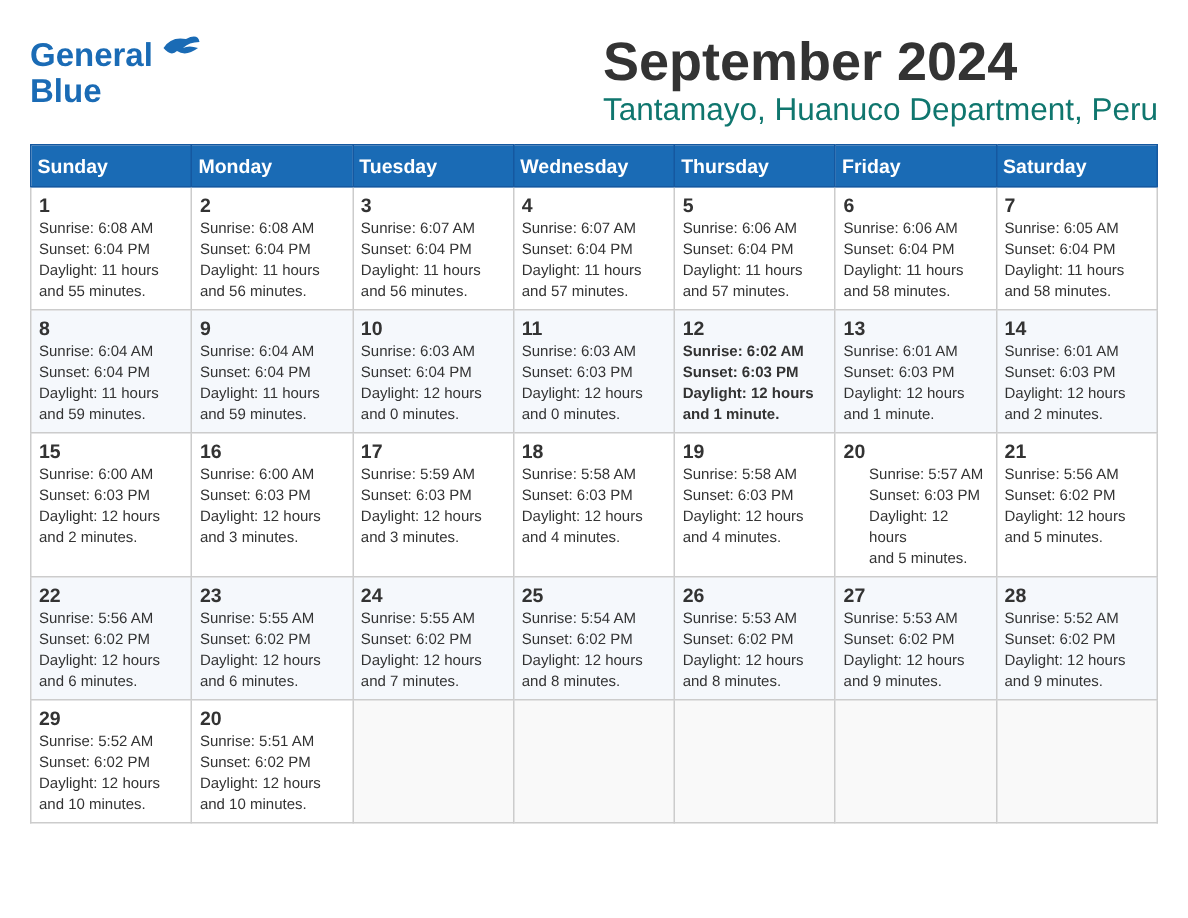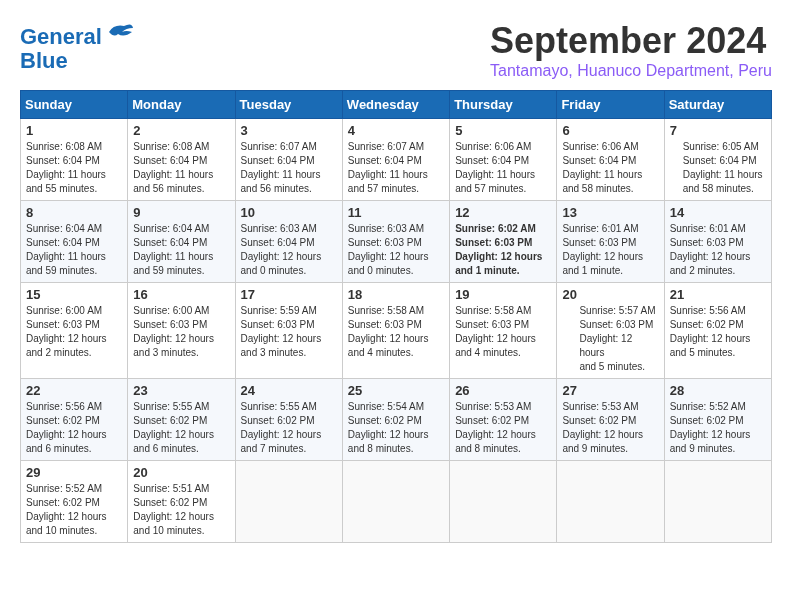--- a/index.html
+++ b/index.html
@@ -36,22 +36,22 @@
     }
     .title-block {
       text-align: left;
     }
     .month-title {
       font-size: 36px;
       font-weight: bold;
       color: #333;
     }
     .location-title {
-      font-size: 16px;
-      color: #8b5cf6;
+      font-size: 21px;
+      color: #0f766e;
     }
     .calendar {
       width: 100%;
       border-collapse: collapse;
       border: 1px solid #ccc;
     }
     .calendar th {
       background-color: #1a6bb5;
       color: #fff;
       font-size: 13px;
@@ -158,21 +158,21 @@
         </td>
         <td>
           <span class="day-num">6</span>
           <div class="day-info" style="white-space: pre-line;">Sunrise: 6:06 AM
 Sunset: 6:04 PM
 Daylight: 11 hours
 and 58 minutes.</div>
         </td>
         <td>
           <span class="day-num">7</span>
-          <div class="day-info" style="white-space: pre-line; margin-left: 13px;">Sunrise: 6:05 AM
+          <div class="day-info" style="white-space: pre-line;">Sunrise: 6:05 AM
 Sunset: 6:04 PM
 Daylight: 11 hours
 and 58 minutes.</div>
         </td>
       </tr>
       <tr>
         <td>
           <span class="day-num">8</span>
           <div class="day-info" style="white-space: pre-line;">Sunrise: 6:04 AM
 Sunset: 6:04 PM

